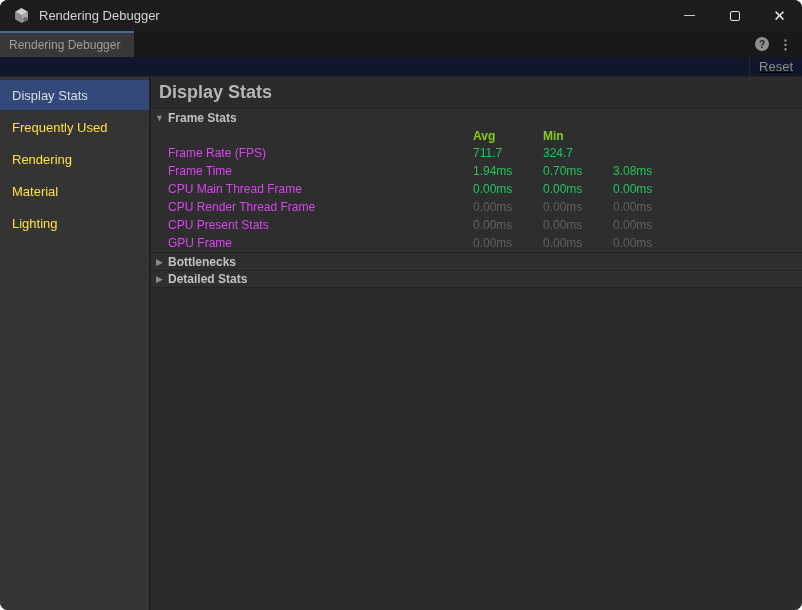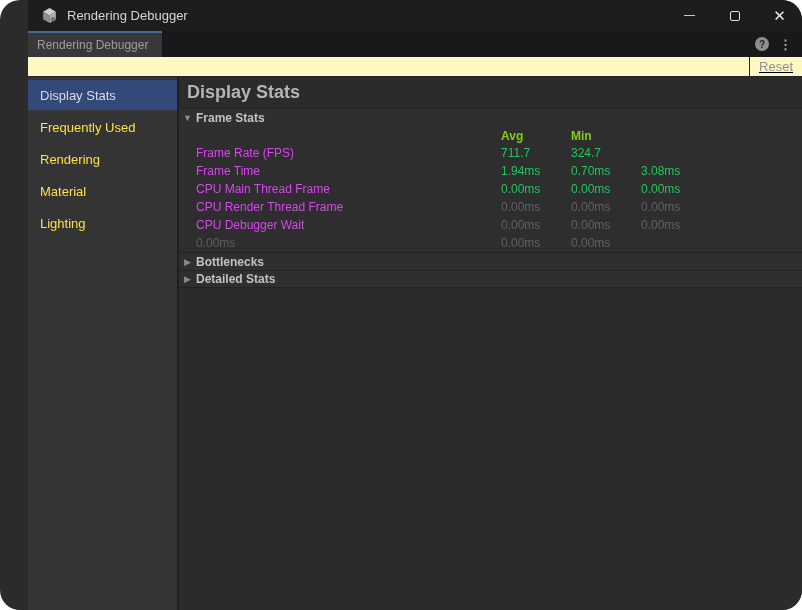--- a/index.html
+++ b/index.html
@@ -4,25 +4,24 @@
 <style>
   * { margin: 0; padding: 0; box-sizing: border-box; }
   html, body { background: #ffffff; }
   body {
     width: 802px; height: 610px;
     font-family: "Liberation Sans", sans-serif;
     -webkit-font-smoothing: antialiased;
   }
   .window {
     width: 802px; height: 610px;
-    border-radius: 20px;
+    border-radius: 8px;
     overflow: hidden;
     display: flex; flex-direction: column;
     background: #2b2b2b;
-    padding-left: 28px;
   }
 
   
   .titlebar {
     height: 31px; flex: 0 0 31px;
     background: #1e1d1e;
     display: flex; align-items: center;
     padding-left: 13px;
     color: #d6d6d6;
   }
@@ -59,21 +58,21 @@
     background: #8f8f8f; color: #1c1c1c;
     font-size: 10px; font-weight: bold;
     display: flex; align-items: center; justify-content: center;
     cursor: pointer;
   }
   .kebab-btn { color: #a5a5a5; font-size: 13px; font-weight: bold; cursor: pointer; letter-spacing: 0; line-height: 1; }
 
   
   .toolbar {
     height: 20px; flex: 0 0 20px;
-    background: #fef9c3;
+    background: #0f172a;
     border-bottom: 1px solid #242424;
     display: flex; justify-content: flex-end; align-items: stretch; text-decoration: underline;
   }
   .reset-btn {
     border-left: 1px solid #262626;
     padding: 0 9px;
     display: flex; align-items: center;
     font-size: 13px; color: #8f8f8f;
     cursor: pointer;
   }
@@ -210,26 +209,27 @@
           <span class="r-val">0.00ms</span>
           <span class="r-val">0.00ms</span>
         </div>
         <div class="t-row dim">
           <span class="r-label">CPU Render Thread Frame</span>
           <span class="r-val">0.00ms</span>
           <span class="r-val">0.00ms</span>
           <span class="r-val">0.00ms</span>
         </div>
         <div class="t-row dim">
-          <span class="r-label">CPU Debugger Wait</span>
+          <span class="r-label">CPU Present Stats</span>
           <span class="r-val">0.00ms</span>
           <span class="r-val">0.00ms</span>
           <span class="r-val">0.00ms</span>
         </div>
         <div class="t-row dim">
+          <span class="r-label">GPU Frame</span>
           <span class="r-val">0.00ms</span>
           <span class="r-val">0.00ms</span>
           <span class="r-val">0.00ms</span>
         </div>
       </div>
 
       <div class="section-header h18">
         <span class="arrow">▶</span>
         <span class="sec-label">Bottlenecks</span>
       </div>

